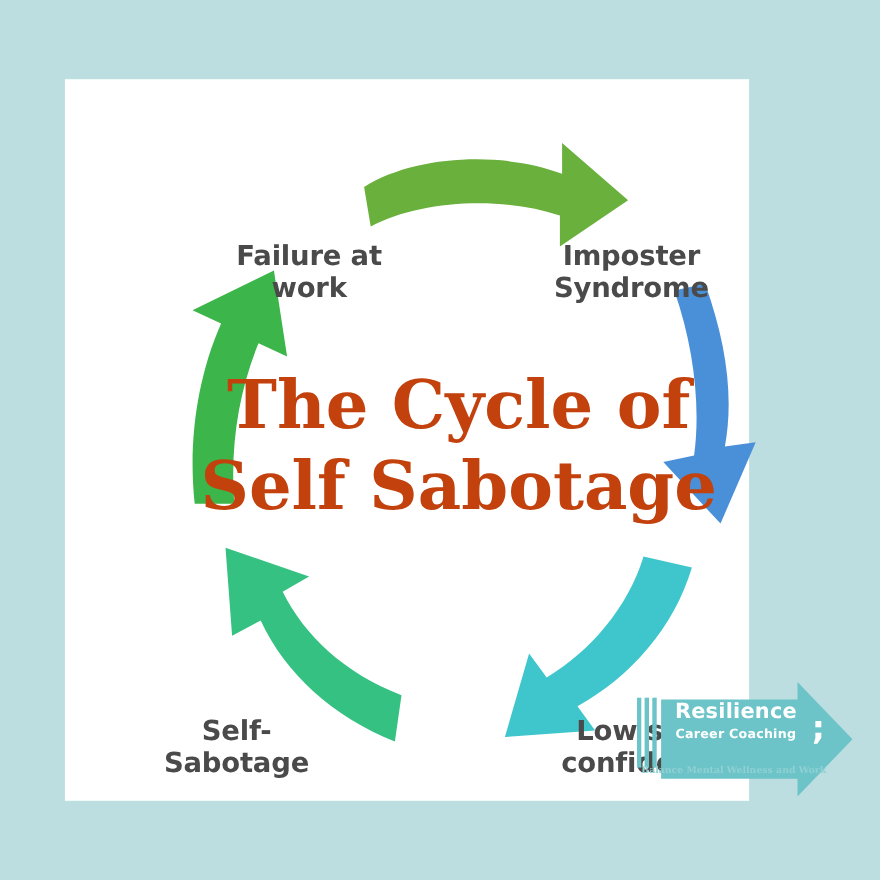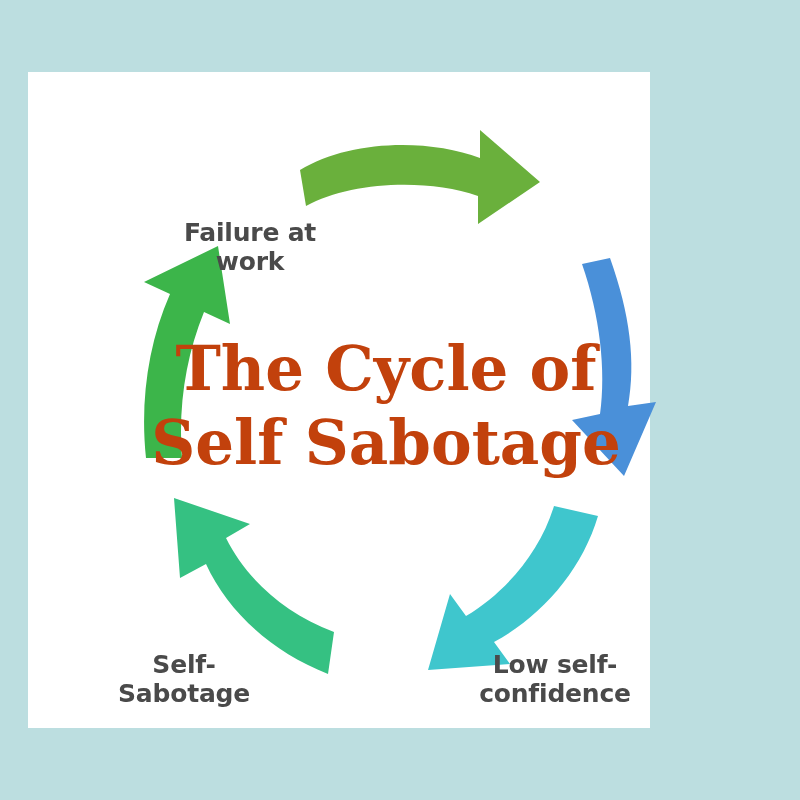--- a/index.html
+++ b/index.html
@@ -9,21 +9,21 @@
     font-family:"Liberation Sans", sans-serif;
     overflow:hidden;
   }
   #frame{
     position:absolute;
     left:0;top:0;width:800px;height:800px;
     background:#bcdee0;
   }
   #panel{
     position:absolute;
-    left:28px;top:72px;
+    left:59px;top:72px;
     width:622px;height:656px;
     background:#ffffff;
   }
   #stage{
     position:absolute;
     left:0;top:0;width:716px;height:656px;
   }
   
   .node-label{
     position:absolute;
@@ -194,26 +194,48 @@
                    L 202 252
                    L 176 240
                    C 158 284, 150 334, 154 386
                    Z" fill="#3cb54a"></path>
         </g>
       </svg>
 
       <div class="node-label" id="label-failure">Failure at
 work</div>
 
+      <div class="node-label" id="label-imposter">Imposter
+Syndrome</div>
 
       <div class="node-label" id="label-lowconf">Low self-
 confidence</div>
 
       <div class="node-label" id="label-selfsab">Self-
 Sabotage</div>
 
       <div id="title">The Cycle of
 Self Sabotage</div>
 
+      <div id="logo">
+        <svg id="logo-svg" viewBox="0 0 200 104" width="200" height="104">
+          <path d="M26 16 L150 16 L150 0 L200 52 L150 104 L150 88 L26 88 Z" fill="#6cc4c8"></path>
+        </svg>
+
+        <svg id="logo-stripes" viewBox="0 0 22 64" width="22" height="64">
+          <rect x="0" y="0" width="4" height="64" fill="#6cc4c8"></rect>
+          <rect x="7" y="0" width="4" height="64" fill="#6cc4c8"></rect>
+          <rect x="14" y="0" width="4" height="64" fill="#6cc4c8"></rect>
+        </svg>
+
+        <div class="logo-text-wrap">
+          <div id="logo-name">Resilience</div>
+          <div id="logo-sub">Career Coaching</div>
+        </div>
+
+        <div id="logo-semicolon">;</div>
+
+        <div id="logo-tagline">Balance Mental Wellness and Work</div>
+      </div>
 
     </div>
   </div>
 </div>
 
 </body></html>

